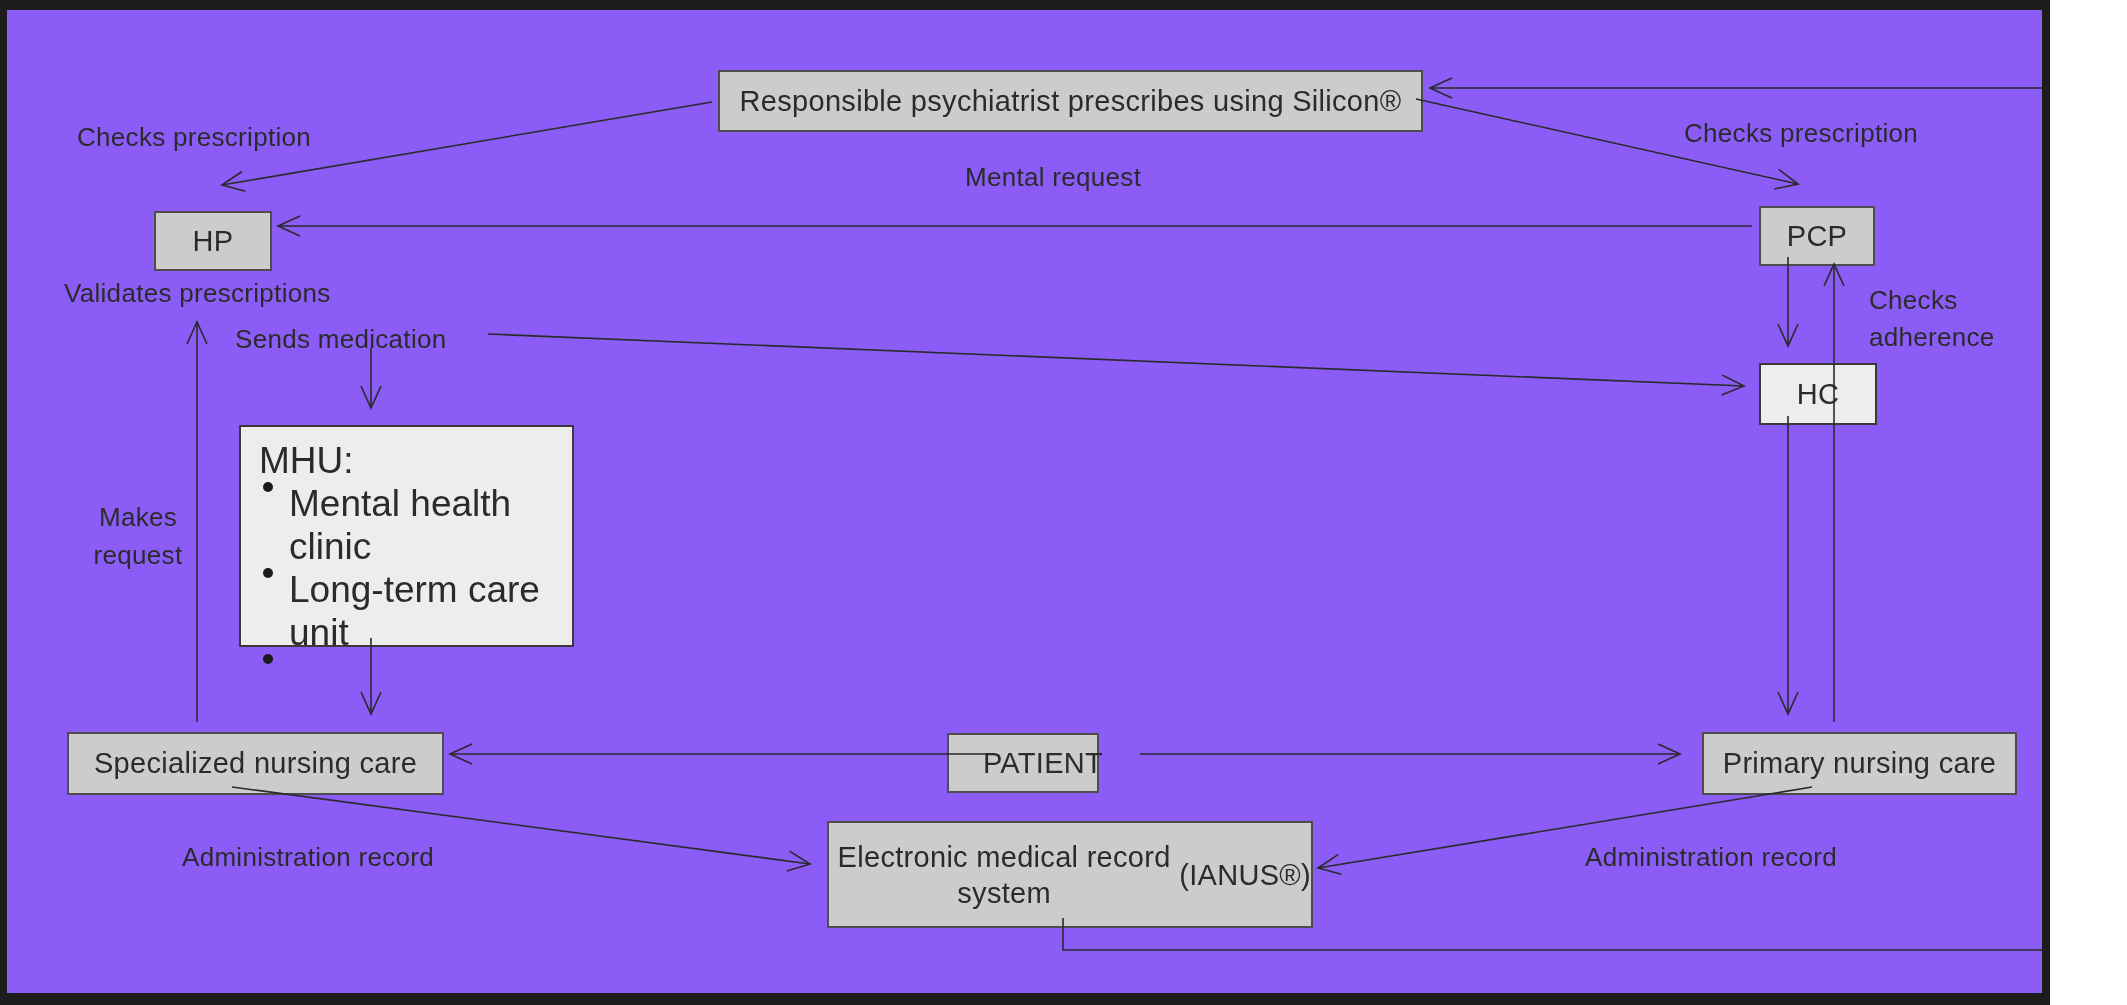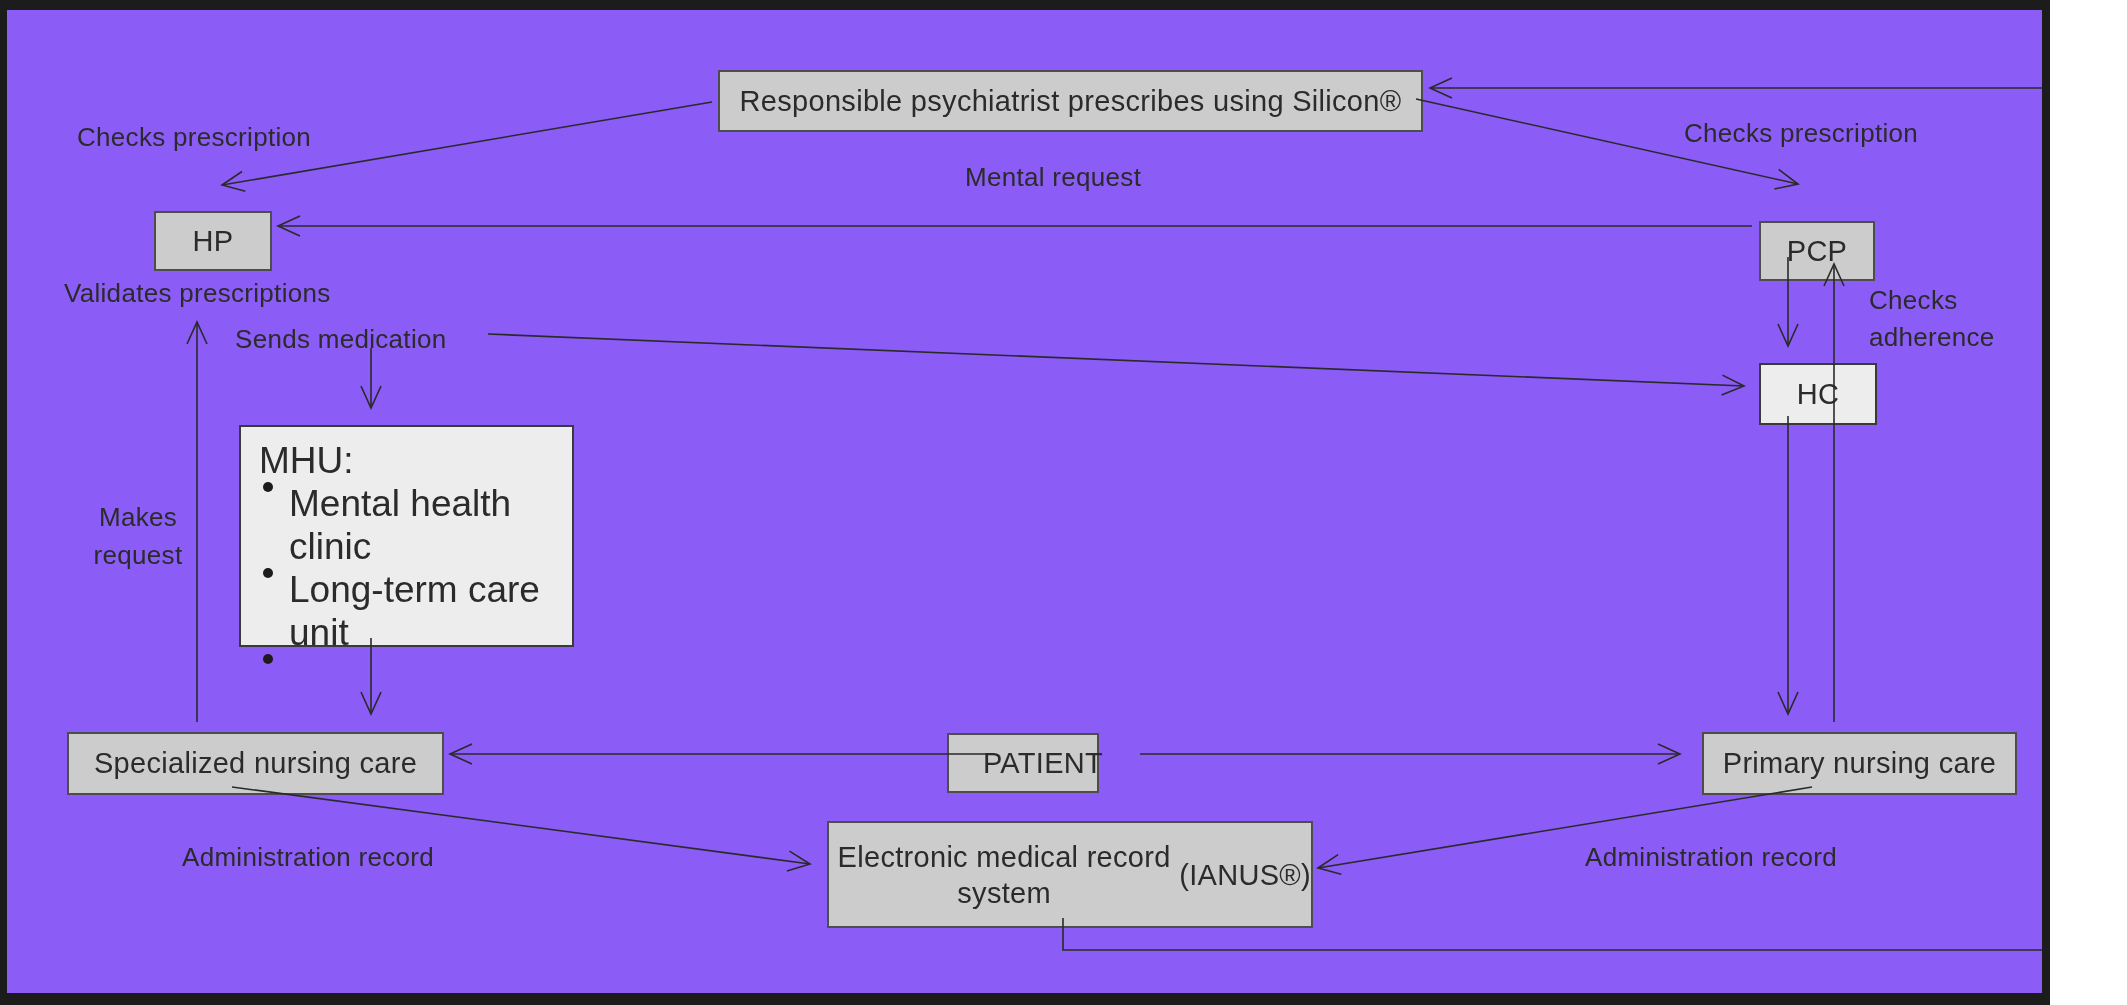--- a/index.html
+++ b/index.html
@@ -105,21 +105,21 @@
       <path d="M232,787 L810,864" marker-end="url(#arr)"></path>
 
       <path d="M1812,787 L1318,868" marker-end="url(#arr)"></path>
     </g>
   </svg>
 
   <div class="node" style="left:711px;top:60px;width:705px;height:62px;">Responsible psychiatrist prescribes using Silicon®</div>
 
   <div class="node" style="left:147px;top:195px;width:118px;height:60px;margin-top:6px;">HP</div>
 
-  <div class="node" style="left:1752px;top:196px;width:116px;height:60px;margin-top:15px;">PCP</div>
+  <div class="node" style="left:1752px;top:196px;width:116px;height:60px;">PCP</div>
 
   <div class="node light" style="left:1752px;top:353px;width:118px;height:62px;">HC</div>
 
   <div class="mhu" style="left:232px;top:415px;width:335px;height:222px;">
     <div class="mhu-title">MHU:</div>
     <div class="mhu-item">
       <span class="dot"></span>
       <span>Mental health clinic</span>
     </div>
     <div class="mhu-item">

